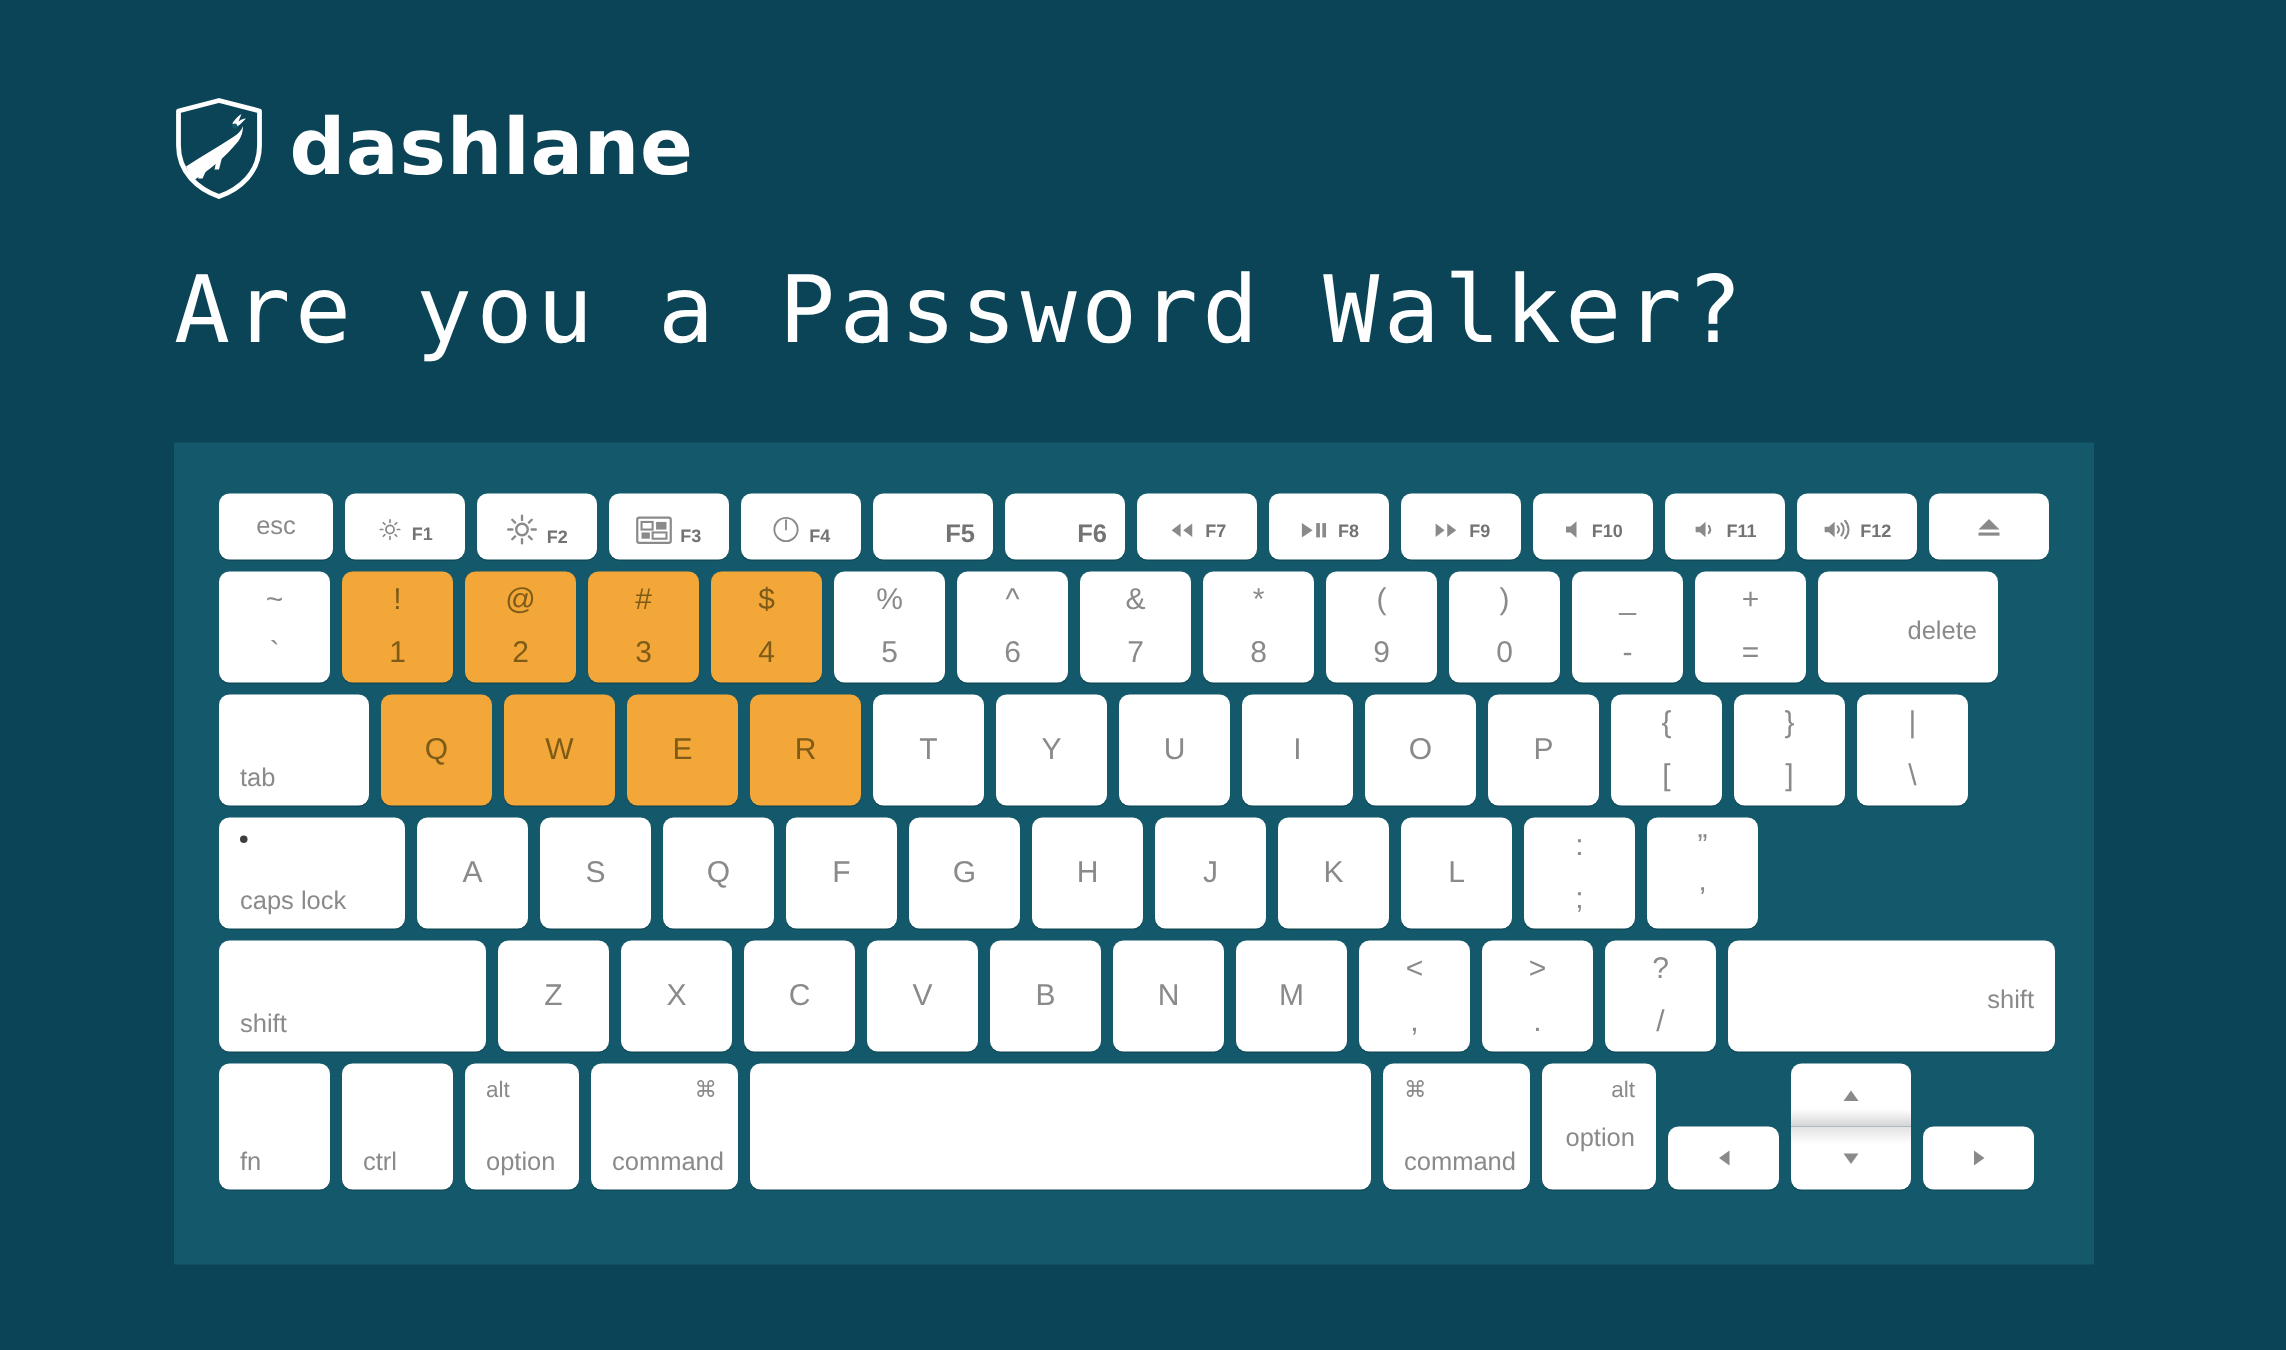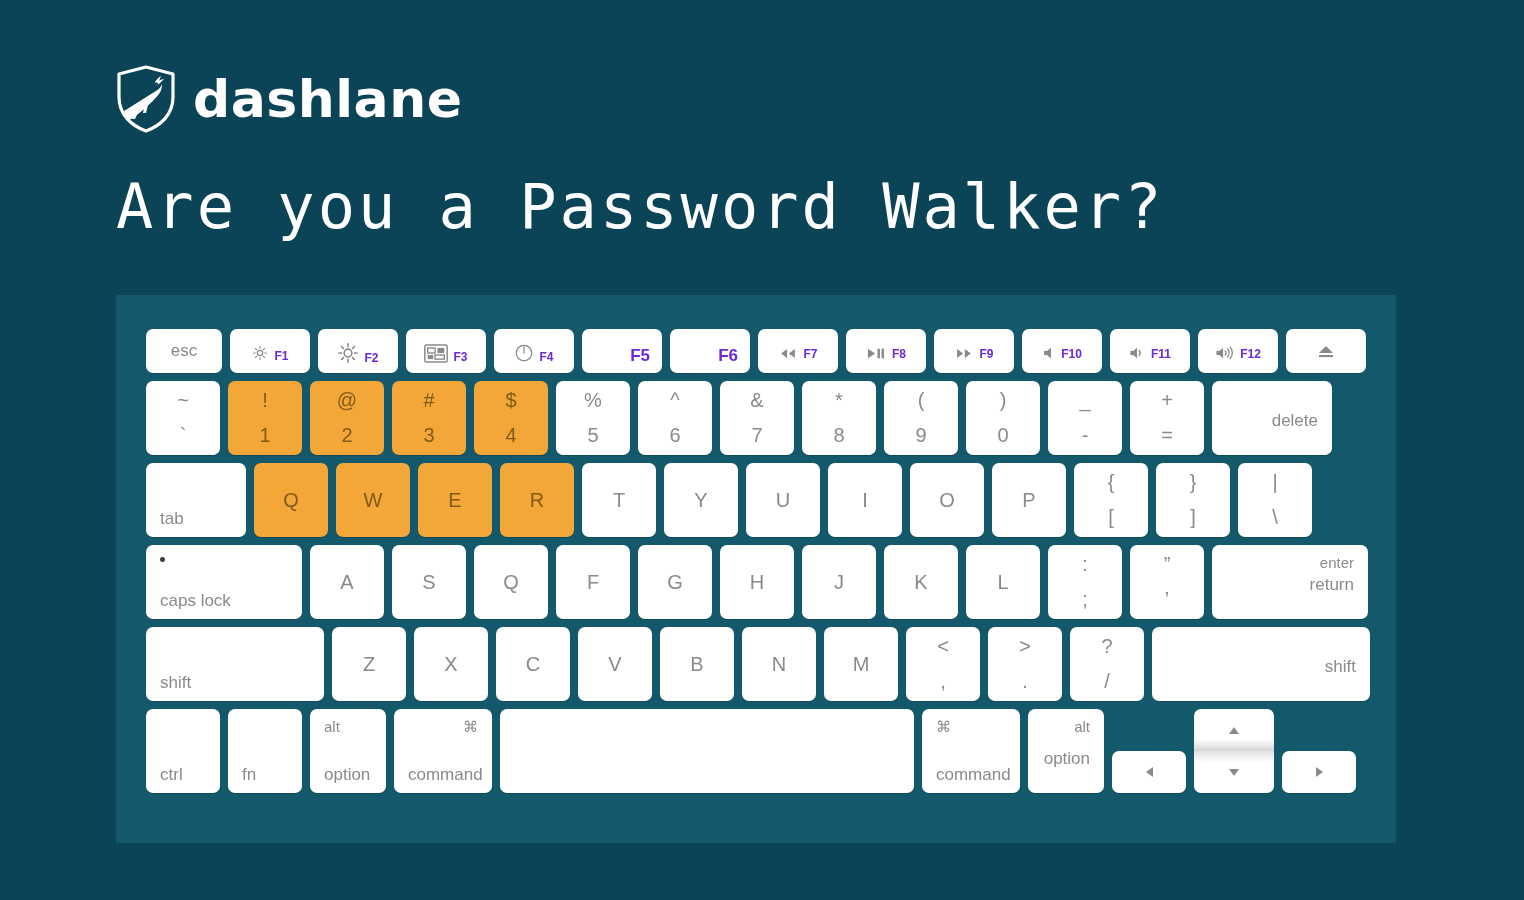--- a/index.html
+++ b/index.html
@@ -97,21 +97,21 @@
   }
   .row-fn .key .fn-inner {
     display: flex;
     align-items: flex-end;
     gap: 5px;
     transform: translateY(2px);
   }
   .row-fn .fn-label {
     font-size: 12px;
     font-weight: 700;
-    color: #6d28d9;
+    color: #737373;
     line-height: 1;
   }
   .row-fn .key.esc-key,
   .row-fn .key.eject-key {
     justify-content: center;
   }
   .row-fn .esc-key .key-center {
     font-size: 17px;
     color: #8a8a8a;
   }
@@ -529,21 +529,21 @@
         <span class="legend-top">}</span>
         <span class="legend-bottom">]</span>
       </div>
       <div class="key w-std">
         <span class="legend-top">|</span>
         <span class="legend-bottom">\</span>
       </div>
     </div>
 
     <div class="kb-row row-home">
-      <div class="key" style="width:156px">
+      <div class="key" style="width:124px">
         <span class="caps-dot"></span>
         <span class="label-bl">caps lock</span>
       </div>
       <div class="key w-std">
         <span class="key-center">A</span>
       </div>
       <div class="key w-std">
         <span class="key-center">S</span>
       </div>
       <div class="key w-std">
@@ -567,24 +567,20 @@
       <div class="key w-std">
         <span class="key-center">L</span>
       </div>
       <div class="key w-std">
         <span class="legend-top">:</span>
         <span class="legend-bottom">;</span>
       </div>
       <div class="key w-std">
         <span class="legend-top">”</span>
         <span class="legend-bottom">’</span>
-      </div>
-      <div class="key" style="width:156px">
-        <span class="label-tr">enter</span>
-        <span class="label-br">return</span>
       </div>
     </div>
 
     <div class="kb-row row-shift">
       <div class="key" style="width:178px">
         <span class="label-bl">shift</span>
       </div>
       <div class="key w-std">
         <span class="key-center">Z</span>
       </div>
@@ -618,24 +614,24 @@
         <span class="legend-top">?</span>
         <span class="legend-bottom">/</span>
       </div>
       <div class="key" style="width:218px">
         <span class="label-br">shift</span>
       </div>
     </div>
 
     <div class="kb-row row-bottom">
       <div class="key" style="width:74px">
+        <span class="label-bl">fn</span>
+      </div>
+      <div class="key" style="width:74px">
         <span class="label-bl">ctrl</span>
-      </div>
-      <div class="key" style="width:74px">
-        <span class="label-bl">fn</span>
       </div>
       <div class="key" style="width:76px">
         <span class="label-tl">alt</span>
         <span class="label-bl">option</span>
       </div>
       <div class="key" style="width:98px">
         <span class="label-tr">⌘</span>
         <span class="label-bl">command</span>
       </div>
       <div class="key" style="width:414px">

